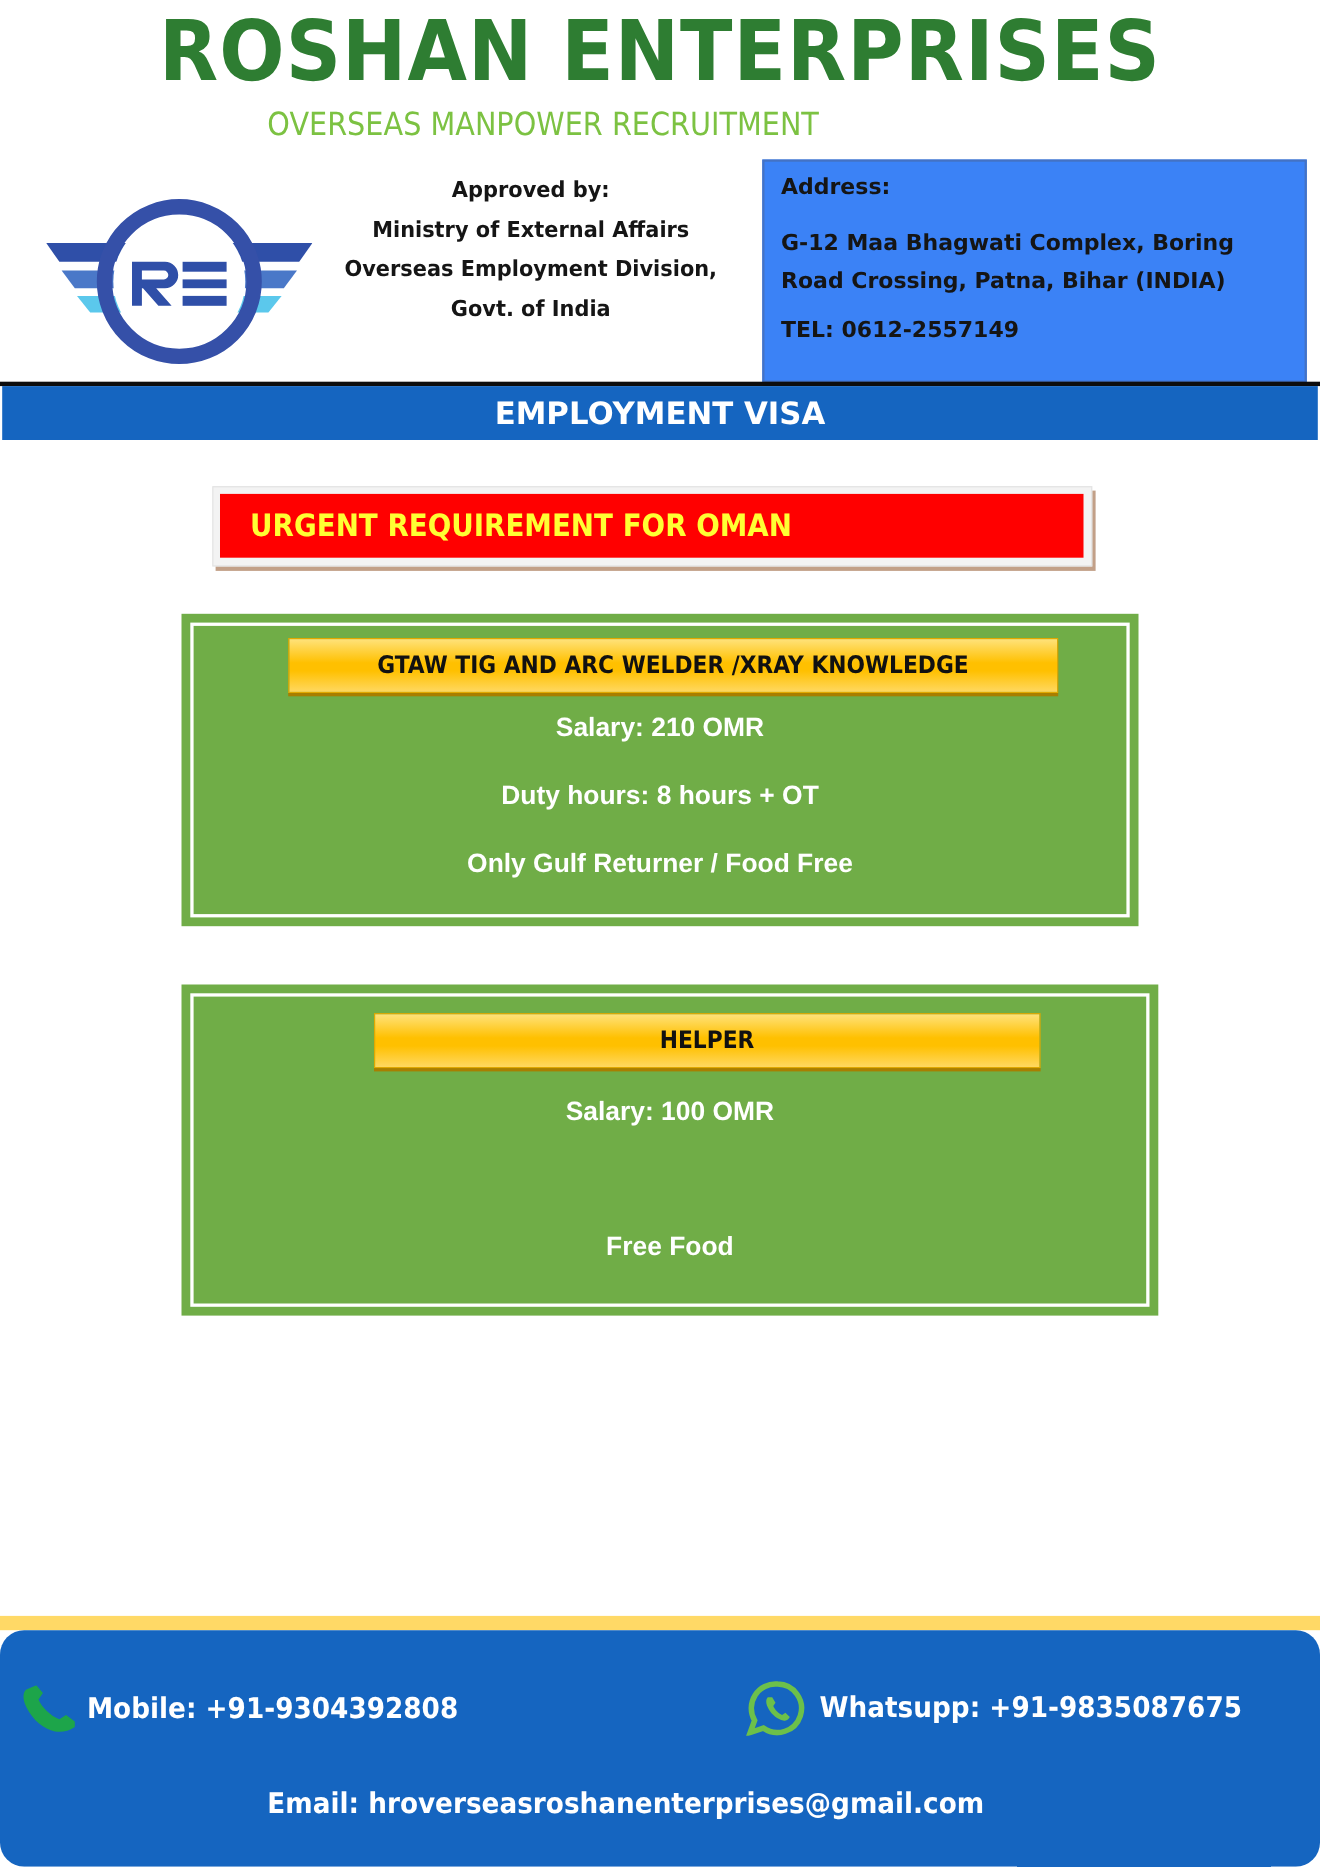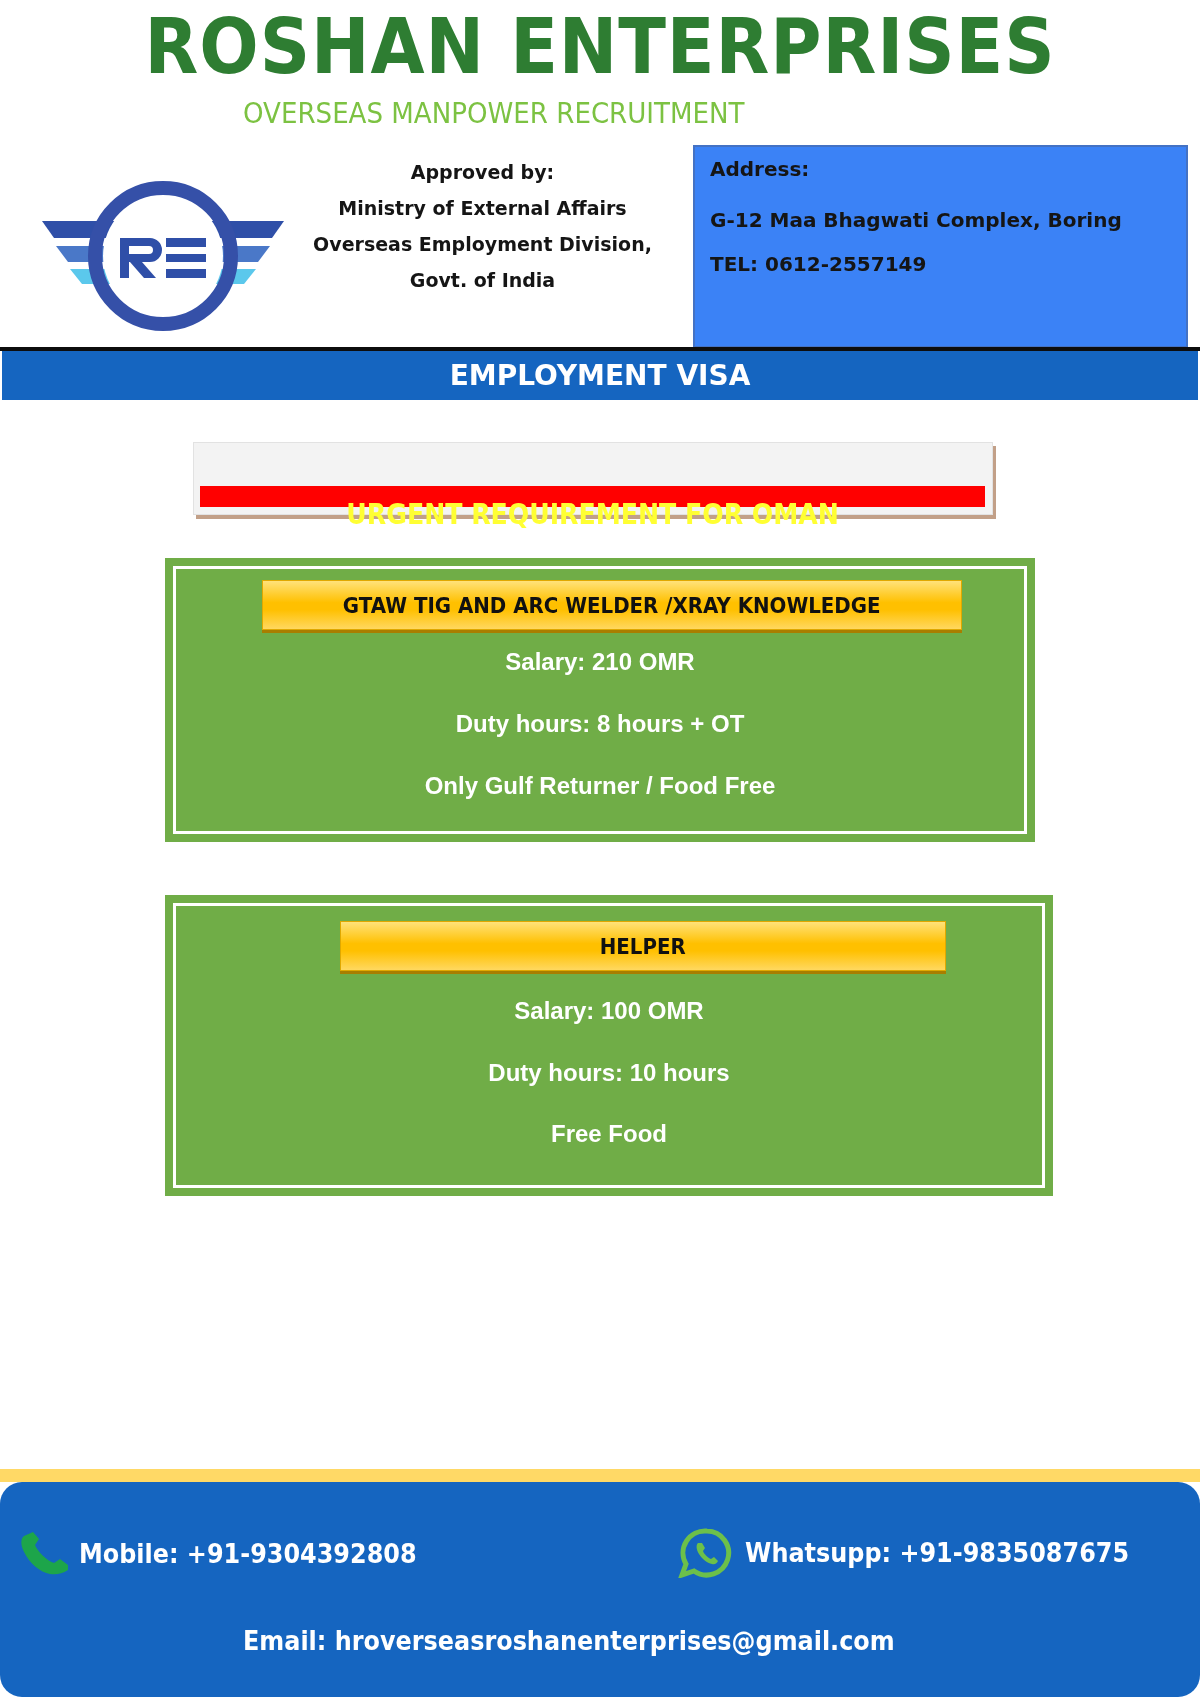--- a/index.html
+++ b/index.html
@@ -40,23 +40,22 @@
     font-family: "DejaVu Sans", sans-serif;
   }
 
   .urgent-frame {
     position: absolute; left: 193px; top: 442px; width: 800px; height: 73px;
     background: #f3f3f3; border: 1px solid #e2e2e2;
     box-shadow: 3px 4px 0 #c2a088;
   }
   .urgent {
     position: absolute; left: 6px; top: 6px; right: 7px; bottom: 7px; background: #ff0000;
-    color: #ffff33; text-align: center; font-weight: bold; font-size: 28px; line-height: 58px;
+    color: #ffff33; text-align: left; font-weight: bold; font-size: 28px; line-height: 58px;
     font-family: "DejaVu Sans", sans-serif;
-    margin-top: 37px;
   }
   .urgent span { display: inline-block; transform: scaleX(0.9); }
 
   .job-box { position: absolute; background: #70ad47; }
   .job-inner { position: absolute; left: 8px; top: 8px; right: 8px; bottom: 8px; border: 3px solid #ffffff; }
   .job-label {
     position: absolute; height: 50px; text-align: center; color: #111; font-weight: bold;
     font-family: "DejaVu Sans", sans-serif; font-size: 22px; line-height: 50px;
     background: linear-gradient(to bottom, #ffe27a 0%, #ffc000 45%, #ffc000 60%, #ffd860 100%);
     border: 1px solid #e0a800; box-shadow: 0 3px 0 #a87e00;
@@ -110,20 +109,21 @@
   <div>Approved by:</div>
   <div>Ministry of External Affairs</div>
   <div>Overseas Employment Division,</div>
   <div>Govt. of India</div>
 </div>
 
 <div class="address-box">
   <div class="lbl">Address:</div>
   <div class="addr">
     <div>G-12 Maa Bhagwati Complex, Boring</div>
+    <div>Road Crossing, Patna, Bihar (INDIA)</div>
   </div>
   <div class="tel">TEL: 0612-2557149</div>
 </div>
 
 <div class="rule"></div>
 <div class="visa-band">EMPLOYMENT VISA</div>
 
 <div class="urgent-frame">
   <div class="urgent">
     <span>URGENT REQUIREMENT FOR OMAN</span>
@@ -139,21 +139,20 @@
   <div class="job-line" style="top:152px;">Duty hours: 8 hours + OT</div>
   <div class="job-line" style="top:214px;">Only Gulf Returner / Food Free</div>
 </div>
 
 <div class="job-box job2">
   <div class="job-inner"></div>
   <div class="job-label">
     <span>HELPER</span>
   </div>
   <div class="job-line" style="top:102px;">Salary: 100 OMR</div>
-  <div class="job-line" style="top:164px;">Duty hours: 10 hours</div>
   <div class="job-line" style="top:225px;">Free Food</div>
 </div>
 
 <div class="yellow-strip"></div>
 <div class="footer">
   <div class="contact" style="left:18px; top:50px;">
     <svg class="icon" width="52" height="44" viewBox="0 0 52 44">
       <path d="M6 4 C3 6 2 12 6 20 C12 32 22 40 32 42 C38 43 44 42 50 38 L50 33 L42 27 L36 31 C28 28 20 20 17 13 L21 7 L15 0 Z" fill="#1da54a"></path>
     </svg>
     <span class="txt">Mobile: +91-9304392808</span>

